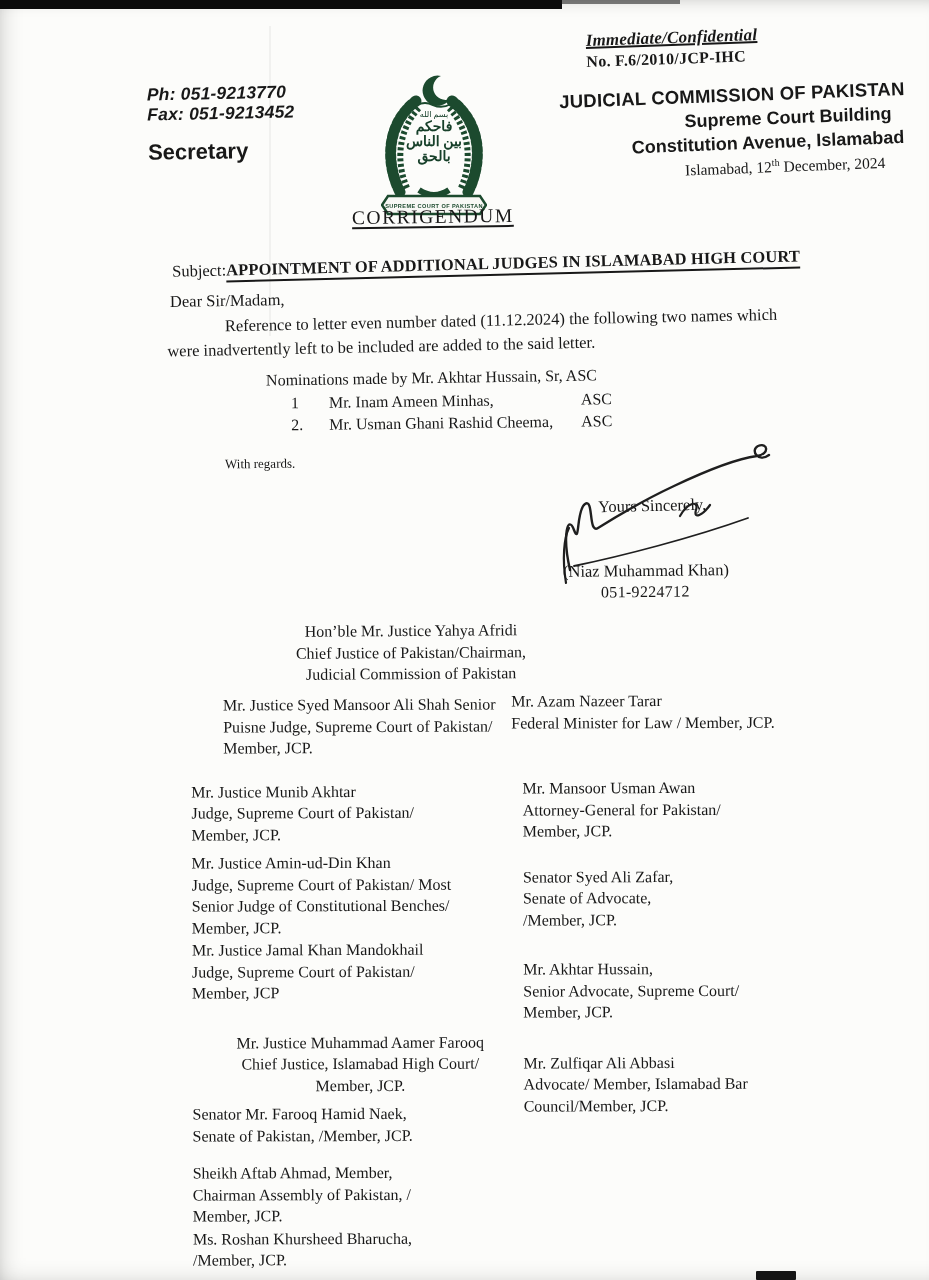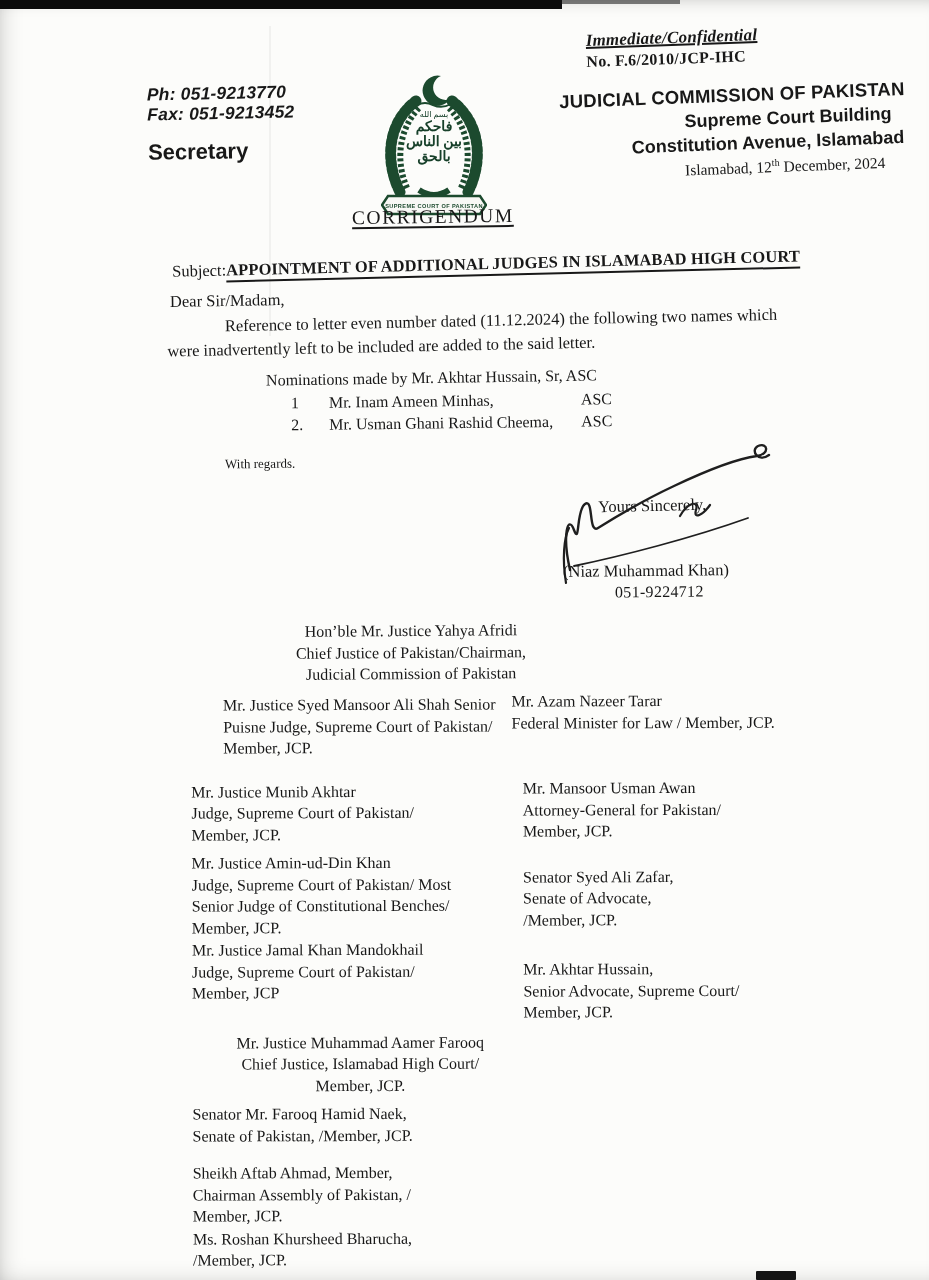--- a/index.html
+++ b/index.html
@@ -52,21 +52,21 @@
   .bodypara{position:absolute;left:167px;top:309px;width:628px;transform:rotate(-1.2deg);font-size:16.5px;line-height:23.5px;text-indent:58px;}
   .nom-intro{position:absolute;left:266px;top:369px;transform:rotate(-.9deg);font-size:16px;}
   .nom-rows{position:absolute;left:291px;top:390px;transform:rotate(-.7deg);font-size:16px;}
   .nom-row{display:grid;grid-template-columns:38px 252px 60px;line-height:22px;}
   .regards{position:absolute;left:225px;top:456px;transform:rotate(-.5deg);font-size:13px;}
 
   
   .closing{position:absolute;left:598px;top:496px;transform:rotate(-1.4deg);font-size:16.5px;}
   .sig-svg{position:absolute;left:552px;top:438px;}
   .sig-name{position:absolute;left:563px;top:561px;transform:rotate(-.6deg);font-size:16.5px;}
-  .sig-phone{position:absolute;left:615px;top:583px;transform:rotate(-.6deg);font-size:16px;letter-spacing:.3px;}
+  .sig-phone{position:absolute;left:601px;top:583px;transform:rotate(-.6deg);font-size:16px;letter-spacing:.3px;}
 
   .addressee{position:absolute;left:277px;top:620px;width:268px;text-align:center;transform:rotate(-.4deg);font-size:16px;line-height:21.5px;}
 
   
   .col-left{position:absolute;left:192px;top:694px;width:336px;transform:rotate(-.2deg);}
   .col-right{position:absolute;left:512px;top:690px;width:340px;transform:rotate(-.2deg);}
   .member{font-size:16px;line-height:21.5px;white-space:pre-line;}
   .col-left .member:first-child{margin-left:-14px;}
   .col-left .member:nth-child(1){margin-bottom:22px;margin-left:32px;}
   .col-left .member:nth-child(2){margin-bottom:7px;}
@@ -211,15 +211,18 @@
 Federal Minister for Law / Member, JCP.</div>
     <div class="member">Mr. Mansoor Usman Awan
 Attorney-General for Pakistan/
 Member, JCP.</div>
     <div class="member">Senator Syed Ali Zafar,
 Senate of Advocate,
 /Member, JCP.</div>
     <div class="member">Mr. Akhtar Hussain,
 Senior Advocate, Supreme Court/
 Member, JCP.</div>
+    <div class="member">Mr. Zulfiqar Ali Abbasi
+Advocate/ Member, Islamabad Bar
+Council/Member, JCP.</div>
   </div>
 
 </div>
 
 </body></html>

